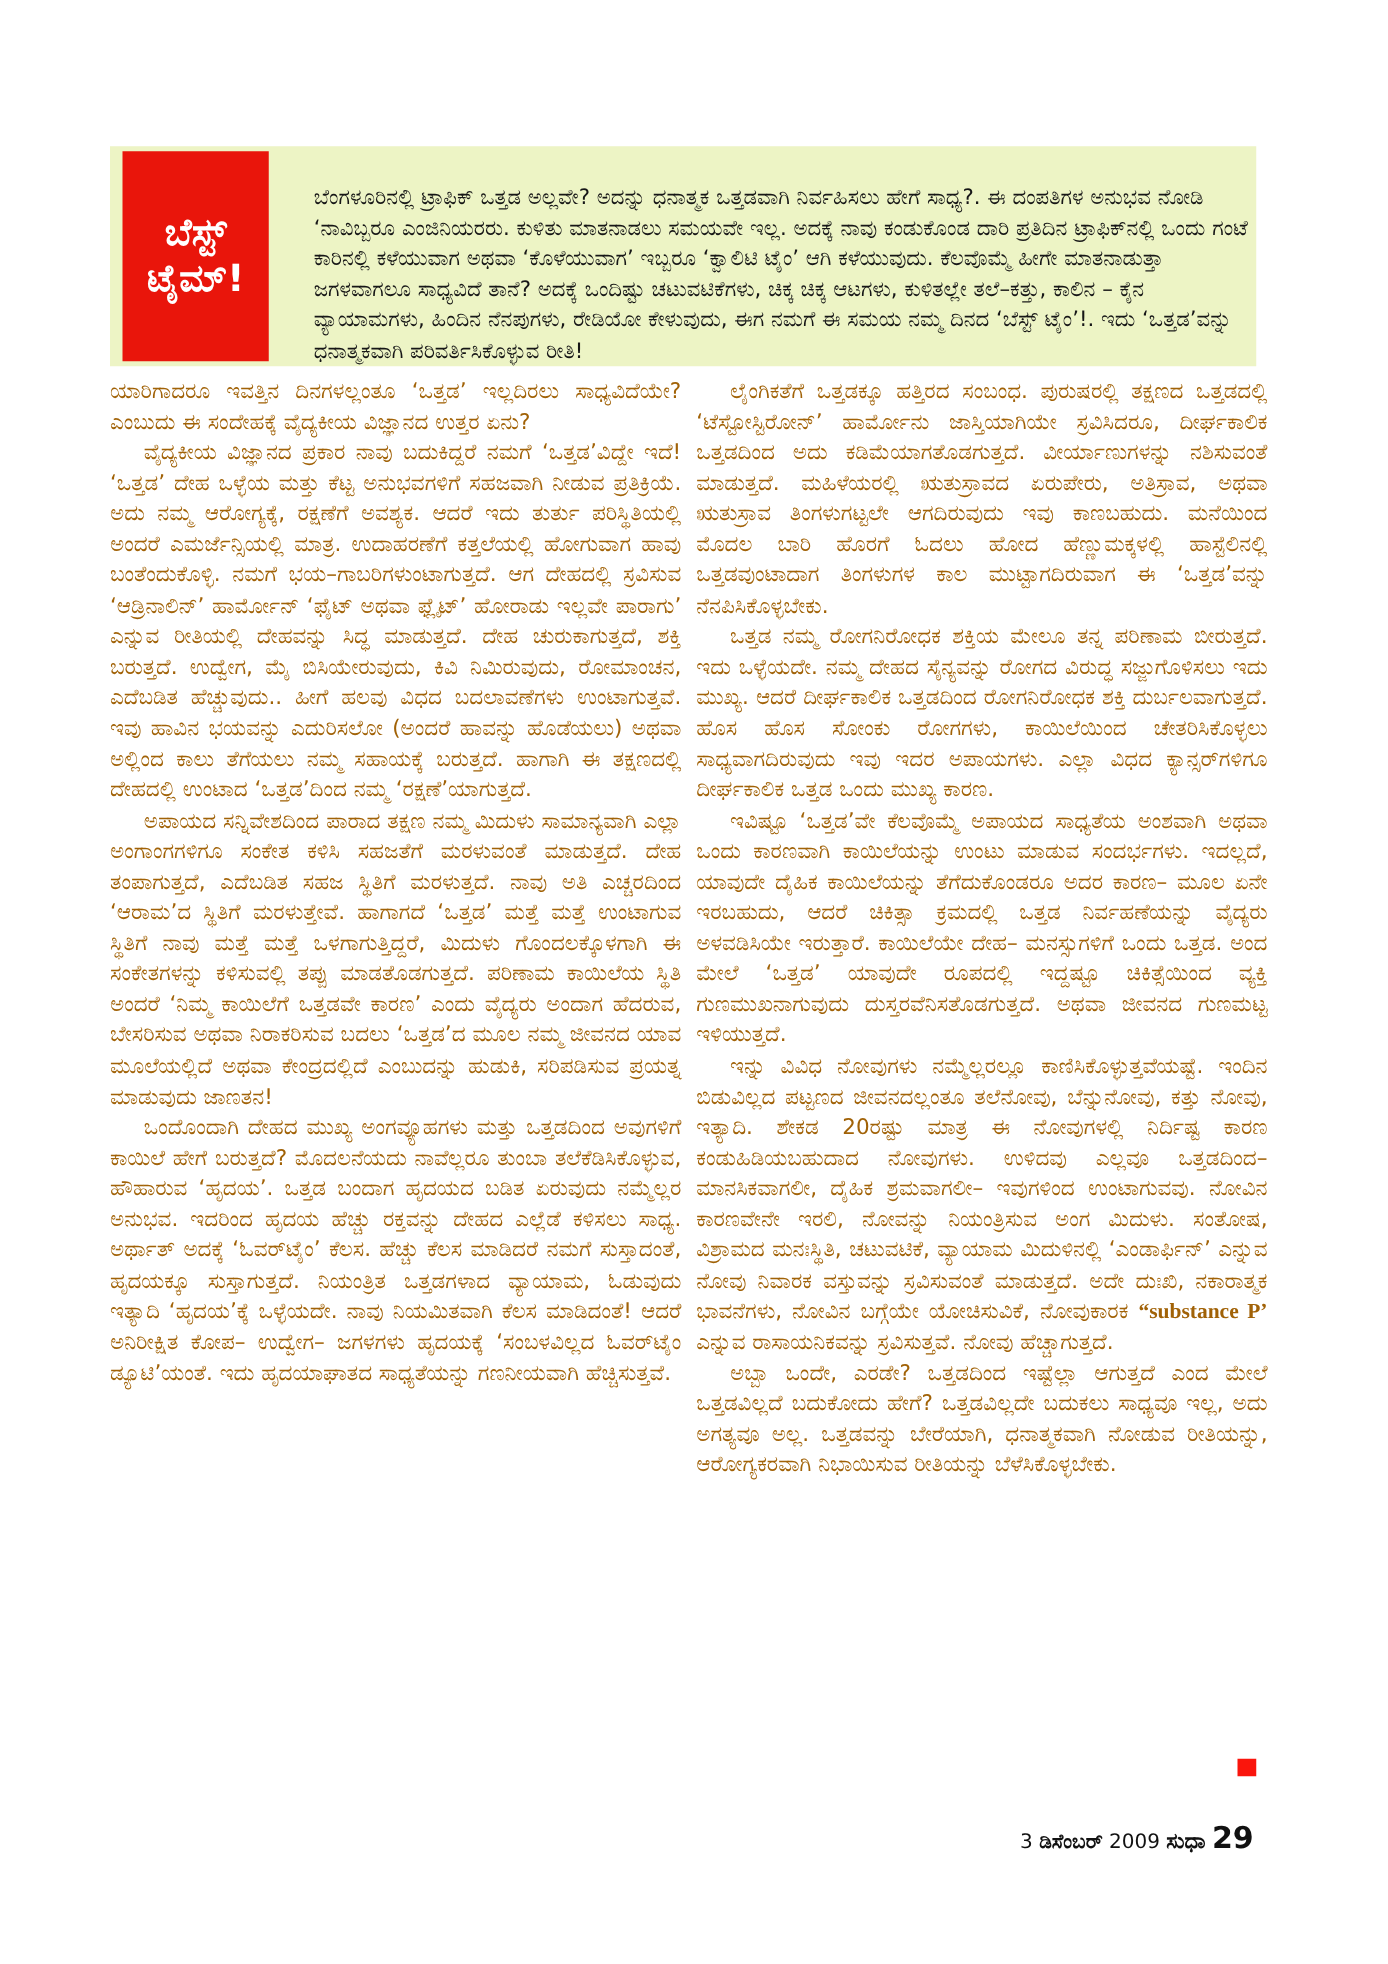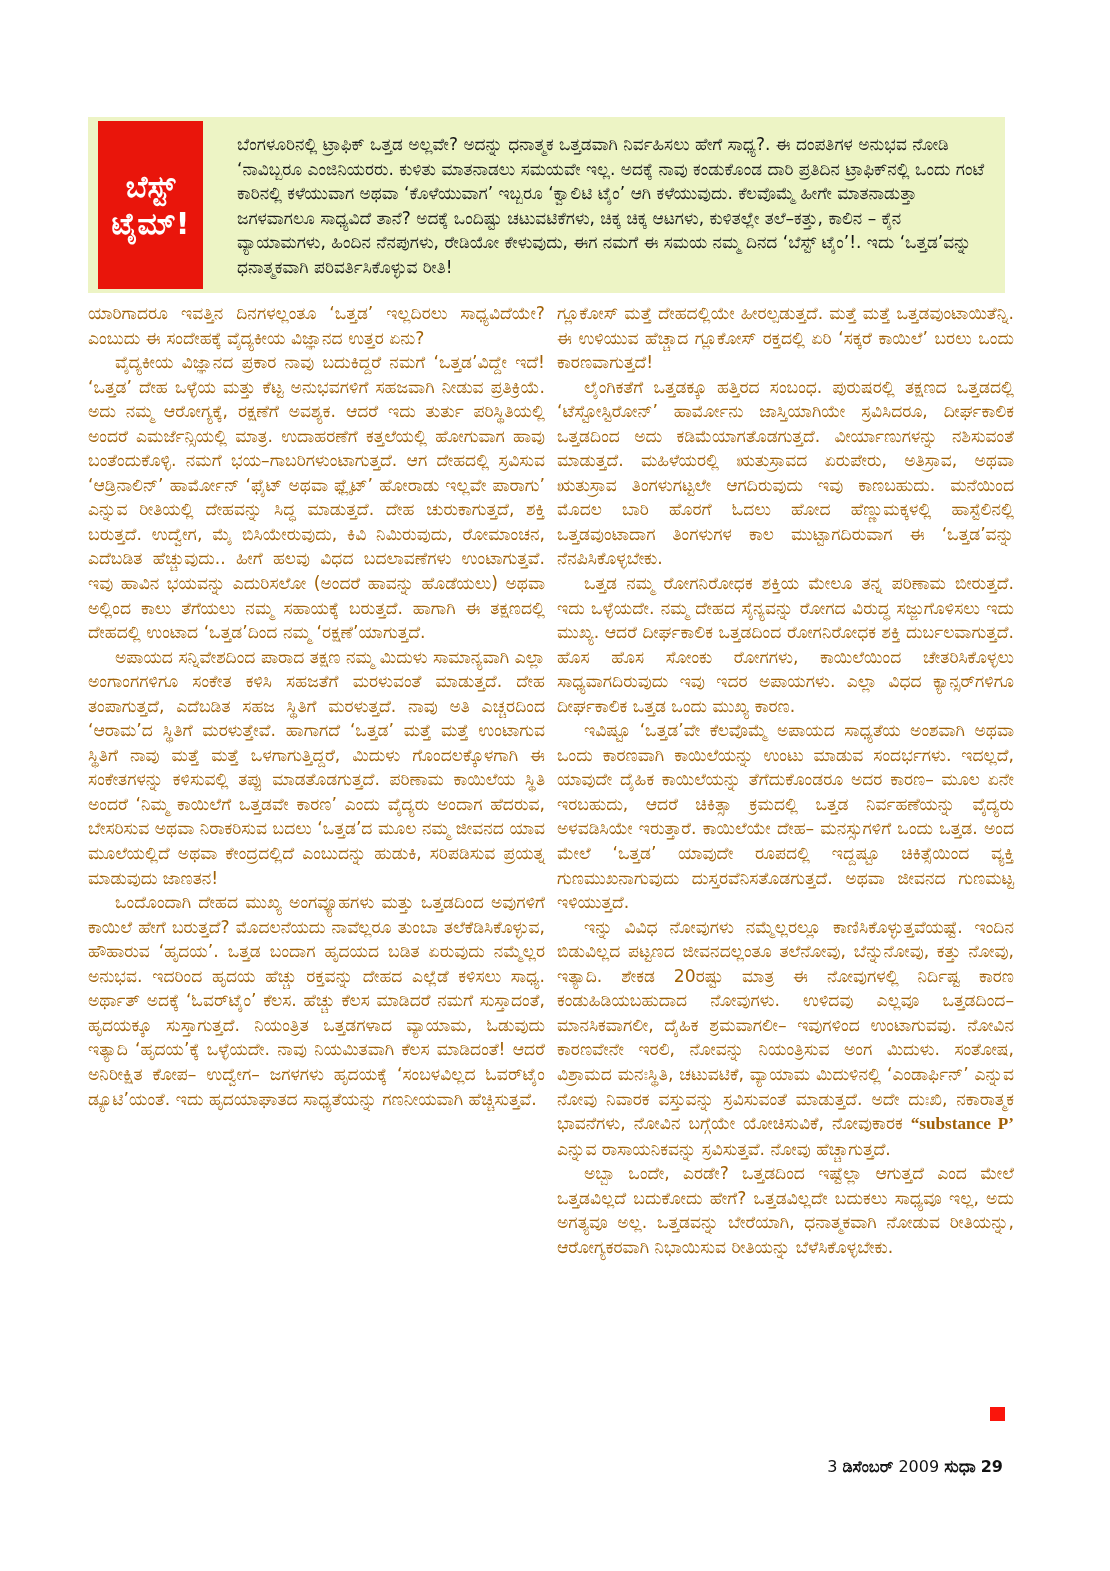--- a/index.html
+++ b/index.html
@@ -10,27 +10,27 @@
     -webkit-font-smoothing:antialiased;
   }
   .page { position:absolute; inset:0; overflow:hidden; }
 
   
   .intro-panel {
     position:absolute; left:88px; top:117px; width:917px; height:176px;
     background:var(--panel-bg,#edf4c5);
   }
   .badge {
-    position:absolute; left:10px; top:4px; width:105px; height:168px;
+    position:absolute; left:10px; top:4px; width:117px; height:168px;
     background:var(--accent-red,#e9150b); color:#ffffff;
     display:flex; flex-direction:column; justify-content:center; align-items:center;
     font-weight:bold; font-size:30px; line-height:1.25; text-align:center;
   }
   .intro-text {
-    position:absolute; left:145px; top:11px; width:757px; margin:4px;
+    position:absolute; left:145px; top:11px; width:757px; margin:18px;
     font-size:17px; line-height:24.6px; color:#161616; text-align:left;
   }
 
   
   .col {
     position:absolute; top:301px; width:457px;
     font-size:17.2px; line-height:24.55px; text-align:justify; color:#a16207;
   }
   .col-left  { left:88px;  }
   .col-right { left:557px; }
@@ -47,21 +47,21 @@
     background:var(--marker-red,#fa150c);
   }
 
   
   .footer {
     position:absolute; top:1456px; left:0; width:1003px; text-align:right;
     font-size:16px; color:#111; white-space:nowrap;
   }
   .footer .month { font-weight:bold;font-family:Liberation Mono, monospace; }
   .footer .mag   { font-weight:bold; font-size:17px; }
-  .footer .pg    { font-weight:bold; font-size:16px; }
+  .footer .pg    { font-weight:bold; font-size:24px; }
 </style>
 </head>
 <body>
 
 <div class="page">
 
   <section class="intro-panel">
     <div class="badge">
       <span>ಬೆಸ್ಟ್</span>
       <span>ಟೈಮ್!</span>
@@ -69,21 +69,20 @@
     <p class="intro-text">ಬೆಂಗಳೂರಿನಲ್ಲಿ ಟ್ರಾಫಿಕ್ ಒತ್ತಡ ಅಲ್ಲವೇ? ಅದನ್ನು ಧನಾತ್ಮಕ ಒತ್ತಡವಾಗಿ ನಿರ್ವಹಿಸಲು ಹೇಗೆ ಸಾಧ್ಯ?. ಈ ದಂಪತಿಗಳ ಅನುಭವ ನೋಡಿ ‘ನಾವಿಬ್ಬರೂ ಎಂಜಿನಿಯರರು. ಕುಳಿತು ಮಾತನಾಡಲು ಸಮಯವೇ ಇಲ್ಲ. ಅದಕ್ಕೆ ನಾವು ಕಂಡುಕೊಂಡ ದಾರಿ ಪ್ರತಿದಿನ ಟ್ರಾಫಿಕ್‌ನಲ್ಲಿ ಒಂದು ಗಂಟೆ ಕಾರಿನಲ್ಲಿ ಕಳೆಯುವಾಗ ಅಥವಾ ‘ಕೊಳೆಯುವಾಗ’ ಇಬ್ಬರೂ ‘ಕ್ವಾಲಿಟಿ ಟೈಂ’ ಆಗಿ ಕಳೆಯುವುದು. ಕೆಲವೊಮ್ಮೆ ಹೀಗೇ ಮಾತನಾಡುತ್ತಾ ಜಗಳವಾಗಲೂ ಸಾಧ್ಯವಿದೆ ತಾನೆ? ಅದಕ್ಕೆ ಒಂದಿಷ್ಟು ಚಟುವಟಿಕೆಗಳು, ಚಿಕ್ಕ ಚಿಕ್ಕ ಆಟಗಳು, ಕುಳಿತಲ್ಲೇ ತಲೆ–ಕತ್ತು, ಕಾಲಿನ – ಕೈನ ವ್ಯಾಯಾಮಗಳು, ಹಿಂದಿನ ನೆನಪುಗಳು, ರೇಡಿಯೋ ಕೇಳುವುದು, ಈಗ ನಮಗೆ ಈ ಸಮಯ ನಮ್ಮ ದಿನದ ‘ಬೆಸ್ಟ್ ಟೈಂ’!. ಇದು ‘ಒತ್ತಡ’ವನ್ನು ಧನಾತ್ಮಕವಾಗಿ ಪರಿವರ್ತಿಸಿಕೊಳ್ಳುವ ರೀತಿ!</p>
   </section>
 
   <section class="col col-left">
       <p><span>ಯಾರಿಗಾದರೂ ಇವತ್ತಿನ ದಿನಗಳಲ್ಲಂತೂ ‘ಒತ್ತಡ’ ಇಲ್ಲದಿರಲು ಸಾಧ್ಯವಿದೆಯೇ? ಎಂಬುದು ಈ ಸಂದೇಹಕ್ಕೆ ವೈದ್ಯಕೀಯ ವಿಜ್ಞಾನದ ಉತ್ತರ ಏನು?</span></p>
       <p class="indent"><span>ವೈದ್ಯಕೀಯ ವಿಜ್ಞಾನದ ಪ್ರಕಾರ ನಾವು ಬದುಕಿದ್ದರೆ ನಮಗೆ ‘ಒತ್ತಡ’ವಿದ್ದೇ ಇದೆ! ‘ಒತ್ತಡ’ ದೇಹ ಒಳ್ಳೆಯ ಮತ್ತು ಕೆಟ್ಟ ಅನುಭವಗಳಿಗೆ ಸಹಜವಾಗಿ ನೀಡುವ ಪ್ರತಿಕ್ರಿಯೆ. ಅದು ನಮ್ಮ ಆರೋಗ್ಯಕ್ಕೆ, ರಕ್ಷಣೆಗೆ ಅವಶ್ಯಕ. ಆದರೆ ಇದು ತುರ್ತು ಪರಿಸ್ಥಿತಿಯಲ್ಲಿ ಅಂದರೆ ಎಮರ್ಜೆನ್ಸಿಯಲ್ಲಿ ಮಾತ್ರ. ಉದಾಹರಣೆಗೆ ಕತ್ತಲೆಯಲ್ಲಿ ಹೋಗುವಾಗ ಹಾವು ಬಂತೆಂದುಕೊಳ್ಳಿ. ನಮಗೆ ಭಯ–ಗಾಬರಿಗಳುಂಟಾಗುತ್ತದೆ. ಆಗ ದೇಹದಲ್ಲಿ ಸ್ರವಿಸುವ ‘ಆಡ್ರಿನಾಲಿನ್’ ಹಾರ್ಮೋನ್ ‘ಫೈಟ್ ಅಥವಾ ಫ್ಲೈಟ್’ ಹೋರಾಡು ಇಲ್ಲವೇ ಪಾರಾಗು’ ಎನ್ನುವ ರೀತಿಯಲ್ಲಿ ದೇಹವನ್ನು ಸಿದ್ಧ ಮಾಡುತ್ತದೆ. ದೇಹ ಚುರುಕಾಗುತ್ತದೆ, ಶಕ್ತಿ ಬರುತ್ತದೆ. ಉದ್ವೇಗ, ಮೈ ಬಿಸಿಯೇರುವುದು, ಕಿವಿ ನಿಮಿರುವುದು, ರೋಮಾಂಚನ, ಎದೆಬಡಿತ ಹೆಚ್ಚುವುದು.. ಹೀಗೆ ಹಲವು ವಿಧದ ಬದಲಾವಣೆಗಳು ಉಂಟಾಗುತ್ತವೆ. ಇವು ಹಾವಿನ ಭಯವನ್ನು ಎದುರಿಸಲೋ (ಅಂದರೆ ಹಾವನ್ನು ಹೊಡೆಯಲು) ಅಥವಾ ಅಲ್ಲಿಂದ ಕಾಲು ತೆಗೆಯಲು ನಮ್ಮ ಸಹಾಯಕ್ಕೆ ಬರುತ್ತದೆ. ಹಾಗಾಗಿ ಈ ತಕ್ಷಣದಲ್ಲಿ ದೇಹದಲ್ಲಿ ಉಂಟಾದ ‘ಒತ್ತಡ’ದಿಂದ ನಮ್ಮ ‘ರಕ್ಷಣೆ’ಯಾಗುತ್ತದೆ.</span></p>
       <p class="indent"><span>ಅಪಾಯದ ಸನ್ನಿವೇಶದಿಂದ ಪಾರಾದ ತಕ್ಷಣ ನಮ್ಮ ಮಿದುಳು ಸಾಮಾನ್ಯವಾಗಿ ಎಲ್ಲಾ ಅಂಗಾಂಗಗಳಿಗೂ ಸಂಕೇತ ಕಳಿಸಿ ಸಹಜತೆಗೆ ಮರಳುವಂತೆ ಮಾಡುತ್ತದೆ. ದೇಹ ತಂಪಾಗುತ್ತದೆ, ಎದೆಬಡಿತ ಸಹಜ ಸ್ಥಿತಿಗೆ ಮರಳುತ್ತದೆ. ನಾವು ಅತಿ ಎಚ್ಚರದಿಂದ ‘ಆರಾಮ’ದ ಸ್ಥಿತಿಗೆ ಮರಳುತ್ತೇವೆ. ಹಾಗಾಗದೆ ‘ಒತ್ತಡ’ ಮತ್ತೆ ಮತ್ತೆ ಉಂಟಾಗುವ ಸ್ಥಿತಿಗೆ ನಾವು ಮತ್ತೆ ಮತ್ತೆ ಒಳಗಾಗುತ್ತಿದ್ದರೆ, ಮಿದುಳು ಗೊಂದಲಕ್ಕೊಳಗಾಗಿ ಈ ಸಂಕೇತಗಳನ್ನು ಕಳಿಸುವಲ್ಲಿ ತಪ್ಪು ಮಾಡತೊಡಗುತ್ತದೆ. ಪರಿಣಾಮ ಕಾಯಿಲೆಯ ಸ್ಥಿತಿ ಅಂದರೆ ‘ನಿಮ್ಮ ಕಾಯಿಲೆಗೆ ಒತ್ತಡವೇ ಕಾರಣ’ ಎಂದು ವೈದ್ಯರು ಅಂದಾಗ ಹೆದರುವ, ಬೇಸರಿಸುವ ಅಥವಾ ನಿರಾಕರಿಸುವ ಬದಲು ‘ಒತ್ತಡ’ದ ಮೂಲ ನಮ್ಮ ಜೀವನದ ಯಾವ ಮೂಲೆಯಲ್ಲಿದೆ ಅಥವಾ ಕೇಂದ್ರದಲ್ಲಿದೆ ಎಂಬುದನ್ನು ಹುಡುಕಿ, ಸರಿಪಡಿಸುವ ಪ್ರಯತ್ನ ಮಾಡುವುದು ಜಾಣತನ!</span></p>
       <p class="indent"><span>ಒಂದೊಂದಾಗಿ ದೇಹದ ಮುಖ್ಯ ಅಂಗವ್ಯೂಹಗಳು ಮತ್ತು ಒತ್ತಡದಿಂದ ಅವುಗಳಿಗೆ ಕಾಯಿಲೆ ಹೇಗೆ ಬರುತ್ತದೆ? ಮೊದಲನೆಯದು ನಾವೆಲ್ಲರೂ ತುಂಬಾ ತಲೆಕೆಡಿಸಿಕೊಳ್ಳುವ, ಹೌಹಾರುವ ‘ಹೃದಯ’. ಒತ್ತಡ ಬಂದಾಗ ಹೃದಯದ ಬಡಿತ ಏರುವುದು ನಮ್ಮೆಲ್ಲರ ಅನುಭವ. ಇದರಿಂದ ಹೃದಯ ಹೆಚ್ಚು ರಕ್ತವನ್ನು ದೇಹದ ಎಲ್ಲೆಡೆ ಕಳಿಸಲು ಸಾಧ್ಯ. ಅರ್ಥಾತ್ ಅದಕ್ಕೆ ‘ಓವರ್‌ಟೈಂ’ ಕೆಲಸ. ಹೆಚ್ಚು ಕೆಲಸ ಮಾಡಿದರೆ ನಮಗೆ ಸುಸ್ತಾದಂತೆ, ಹೃದಯಕ್ಕೂ ಸುಸ್ತಾಗುತ್ತದೆ. ನಿಯಂತ್ರಿತ ಒತ್ತಡಗಳಾದ ವ್ಯಾಯಾಮ, ಓಡುವುದು ಇತ್ಯಾದಿ ‘ಹೃದಯ’ಕ್ಕೆ ಒಳ್ಳೆಯದೇ. ನಾವು ನಿಯಮಿತವಾಗಿ ಕೆಲಸ ಮಾಡಿದಂತೆ! ಆದರೆ ಅನಿರೀಕ್ಷಿತ ಕೋಪ– ಉದ್ವೇಗ– ಜಗಳಗಳು ಹೃದಯಕ್ಕೆ ‘ಸಂಬಳವಿಲ್ಲದ ಓವರ್‌ಟೈಂ ಡ್ಯೂಟಿ’ಯಂತೆ. ಇದು ಹೃದಯಾಘಾತದ ಸಾಧ್ಯತೆಯನ್ನು ಗಣನೀಯವಾಗಿ ಹೆಚ್ಚಿಸುತ್ತವೆ.</span></p>
     </section>
   <section class="col col-right">
-      <p><span>ಗ್ಲೂಕೋಸ್ ಮತ್ತೆ ದೇಹದಲ್ಲಿಯೇ ಹೀರಲ್ಪಡುತ್ತದೆ. ಮತ್ತೆ ಮತ್ತೆ ಒತ್ತಡವುಂಟಾಯಿತೆನ್ನಿ. ಈ ಉಳಿಯುವ ಹೆಚ್ಚಾದ ಗ್ಲೂಕೋಸ್ ರಕ್ತದಲ್ಲಿ ಏರಿ ‘ಸಕ್ಕರೆ ಕಾಯಿಲೆ’ ಬರಲು ಒಂದು ಕಾರಣವಾಗುತ್ತದೆ!</span></p>
       <p class="indent"><span>ಲೈಂಗಿಕತೆಗೆ ಒತ್ತಡಕ್ಕೂ ಹತ್ತಿರದ ಸಂಬಂಧ. ಪುರುಷರಲ್ಲಿ ತಕ್ಷಣದ ಒತ್ತಡದಲ್ಲಿ ‘ಟೆಸ್ಟೋಸ್ಟಿರೋನ್’ ಹಾರ್ಮೋನು ಜಾಸ್ತಿಯಾಗಿಯೇ ಸ್ರವಿಸಿದರೂ, ದೀರ್ಘಕಾಲಿಕ ಒತ್ತಡದಿಂದ ಅದು ಕಡಿಮೆಯಾಗತೊಡಗುತ್ತದೆ. ವೀರ್ಯಾಣುಗಳನ್ನು ನಶಿಸುವಂತೆ ಮಾಡುತ್ತದೆ. ಮಹಿಳೆಯರಲ್ಲಿ ಋತುಸ್ರಾವದ ಏರುಪೇರು, ಅತಿಸ್ರಾವ, ಅಥವಾ ಋತುಸ್ರಾವ ತಿಂಗಳುಗಟ್ಟಲೇ ಆಗದಿರುವುದು ಇವು ಕಾಣಬಹುದು. ಮನೆಯಿಂದ ಮೊದಲ ಬಾರಿ ಹೊರಗೆ ಓದಲು ಹೋದ ಹೆಣ್ಣುಮಕ್ಕಳಲ್ಲಿ ಹಾಸ್ಟೆಲಿನಲ್ಲಿ ಒತ್ತಡವುಂಟಾದಾಗ ತಿಂಗಳುಗಳ ಕಾಲ ಮುಟ್ಟಾಗದಿರುವಾಗ ಈ ‘ಒತ್ತಡ’ವನ್ನು ನೆನಪಿಸಿಕೊಳ್ಳಬೇಕು.</span></p>
       <p class="indent"><span>ಒತ್ತಡ ನಮ್ಮ ರೋಗನಿರೋಧಕ ಶಕ್ತಿಯ ಮೇಲೂ ತನ್ನ ಪರಿಣಾಮ ಬೀರುತ್ತದೆ. ಇದು ಒಳ್ಳೆಯದೇ. ನಮ್ಮ ದೇಹದ ಸೈನ್ಯವನ್ನು ರೋಗದ ವಿರುದ್ಧ ಸಜ್ಜುಗೊಳಿಸಲು ಇದು ಮುಖ್ಯ. ಆದರೆ ದೀರ್ಘಕಾಲಿಕ ಒತ್ತಡದಿಂದ ರೋಗನಿರೋಧಕ ಶಕ್ತಿ ದುರ್ಬಲವಾಗುತ್ತದೆ. ಹೊಸ ಹೊಸ ಸೋಂಕು ರೋಗಗಳು, ಕಾಯಿಲೆಯಿಂದ ಚೇತರಿಸಿಕೊಳ್ಳಲು ಸಾಧ್ಯವಾಗದಿರುವುದು ಇವು ಇದರ ಅಪಾಯಗಳು. ಎಲ್ಲಾ ವಿಧದ ಕ್ಯಾನ್ಸರ್‌ಗಳಿಗೂ ದೀರ್ಘಕಾಲಿಕ ಒತ್ತಡ ಒಂದು ಮುಖ್ಯ ಕಾರಣ.</span></p>
       <p class="indent"><span>ಇವಿಷ್ಟೂ ‘ಒತ್ತಡ’ವೇ ಕೆಲವೊಮ್ಮೆ ಅಪಾಯದ ಸಾಧ್ಯತೆಯ ಅಂಶವಾಗಿ ಅಥವಾ ಒಂದು ಕಾರಣವಾಗಿ ಕಾಯಿಲೆಯನ್ನು ಉಂಟು ಮಾಡುವ ಸಂದರ್ಭಗಳು. ಇದಲ್ಲದೆ, ಯಾವುದೇ ದೈಹಿಕ ಕಾಯಿಲೆಯನ್ನು ತೆಗೆದುಕೊಂಡರೂ ಅದರ ಕಾರಣ– ಮೂಲ ಏನೇ ಇರಬಹುದು, ಆದರೆ ಚಿಕಿತ್ಸಾ ಕ್ರಮದಲ್ಲಿ ಒತ್ತಡ ನಿರ್ವಹಣೆಯನ್ನು ವೈದ್ಯರು ಅಳವಡಿಸಿಯೇ ಇರುತ್ತಾರೆ. ಕಾಯಿಲೆಯೇ ದೇಹ– ಮನಸ್ಸುಗಳಿಗೆ ಒಂದು ಒತ್ತಡ. ಅಂದ ಮೇಲೆ ‘ಒತ್ತಡ’ ಯಾವುದೇ ರೂಪದಲ್ಲಿ ಇದ್ದಷ್ಟೂ ಚಿಕಿತ್ಸೆಯಿಂದ ವ್ಯಕ್ತಿ ಗುಣಮುಖನಾಗುವುದು ದುಸ್ತರವೆನಿಸತೊಡಗುತ್ತದೆ. ಅಥವಾ ಜೀವನದ ಗುಣಮಟ್ಟ ಇಳಿಯುತ್ತದೆ.</span></p>
       <p class="indent"><span>ಇನ್ನು ವಿವಿಧ ನೋವುಗಳು ನಮ್ಮೆಲ್ಲರಲ್ಲೂ ಕಾಣಿಸಿಕೊಳ್ಳುತ್ತವೆಯಷ್ಟೆ. ಇಂದಿನ ಬಿಡುವಿಲ್ಲದ ಪಟ್ಟಣದ ಜೀವನದಲ್ಲಂತೂ ತಲೆನೋವು, ಬೆನ್ನುನೋವು, ಕತ್ತು ನೋವು, ಇತ್ಯಾದಿ. ಶೇಕಡ 20ರಷ್ಟು ಮಾತ್ರ ಈ ನೋವುಗಳಲ್ಲಿ ನಿರ್ದಿಷ್ಟ ಕಾರಣ ಕಂಡುಹಿಡಿಯಬಹುದಾದ ನೋವುಗಳು. ಉಳಿದವು ಎಲ್ಲವೂ ಒತ್ತಡದಿಂದ– ಮಾನಸಿಕವಾಗಲೀ, ದೈಹಿಕ ಶ್ರಮವಾಗಲೀ– ಇವುಗಳಿಂದ ಉಂಟಾಗುವವು. ನೋವಿನ ಕಾರಣವೇನೇ ಇರಲಿ, ನೋವನ್ನು ನಿಯಂತ್ರಿಸುವ ಅಂಗ ಮಿದುಳು. ಸಂತೋಷ, ವಿಶ್ರಾಮದ ಮನಃಸ್ಥಿತಿ, ಚಟುವಟಿಕೆ, ವ್ಯಾಯಾಮ ಮಿದುಳಿನಲ್ಲಿ ‘ಎಂಡಾರ್ಫಿನ್’ ಎನ್ನುವ ನೋವು ನಿವಾರಕ ವಸ್ತುವನ್ನು ಸ್ರವಿಸುವಂತೆ ಮಾಡುತ್ತದೆ. ಅದೇ ದುಃಖಿ, ನಕಾರಾತ್ಮಕ ಭಾವನೆಗಳು, ನೋವಿನ ಬಗ್ಗೆಯೇ ಯೋಚಿಸುವಿಕೆ, ನೋವುಕಾರಕ </span><span class="b">“substance P’</span><span> ಎನ್ನುವ ರಾಸಾಯನಿಕವನ್ನು ಸ್ರವಿಸುತ್ತವೆ. ನೋವು ಹೆಚ್ಚಾಗುತ್ತದೆ.</span></p>
       <p class="indent"><span>ಅಬ್ಬಾ ಒಂದೇ, ಎರಡೇ? ಒತ್ತಡದಿಂದ ಇಷ್ಟೆಲ್ಲಾ ಆಗುತ್ತದೆ ಎಂದ ಮೇಲೆ ಒತ್ತಡವಿಲ್ಲದೆ ಬದುಕೋದು ಹೇಗೆ? ಒತ್ತಡವಿಲ್ಲದೇ ಬದುಕಲು ಸಾಧ್ಯವೂ ಇಲ್ಲ, ಅದು ಅಗತ್ಯವೂ ಅಲ್ಲ. ಒತ್ತಡವನ್ನು ಬೇರೆಯಾಗಿ, ಧನಾತ್ಮಕವಾಗಿ ನೋಡುವ ರೀತಿಯನ್ನು, ಆರೋಗ್ಯಕರವಾಗಿ ನಿಭಾಯಿಸುವ ರೀತಿಯನ್ನು ಬೆಳೆಸಿಕೊಳ್ಳಬೇಕು.</span></p>
     </section>
 
   <div class="end-marker"></div>
 
   <footer class="footer">

